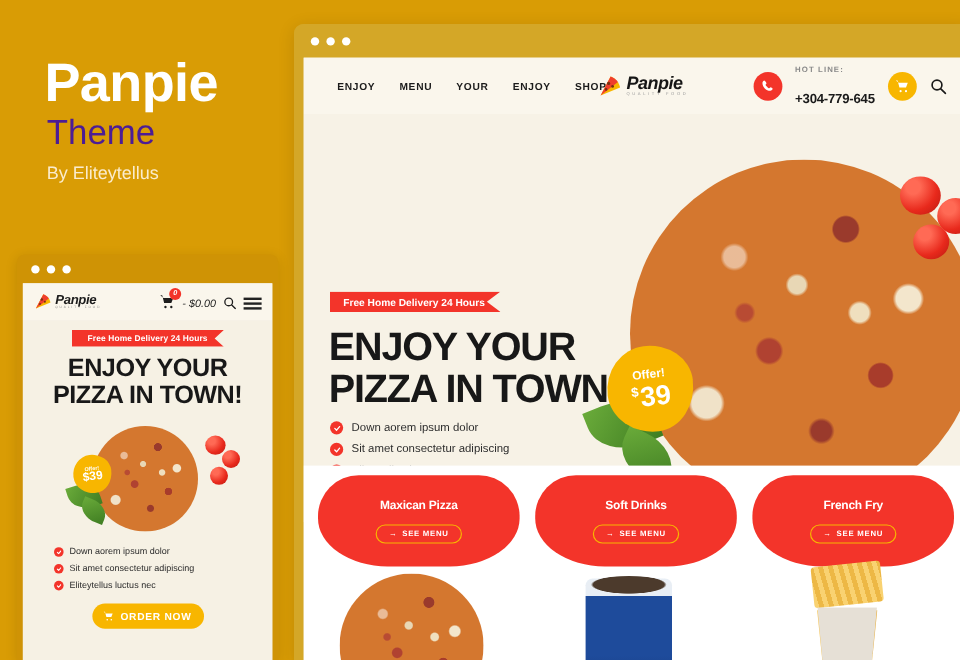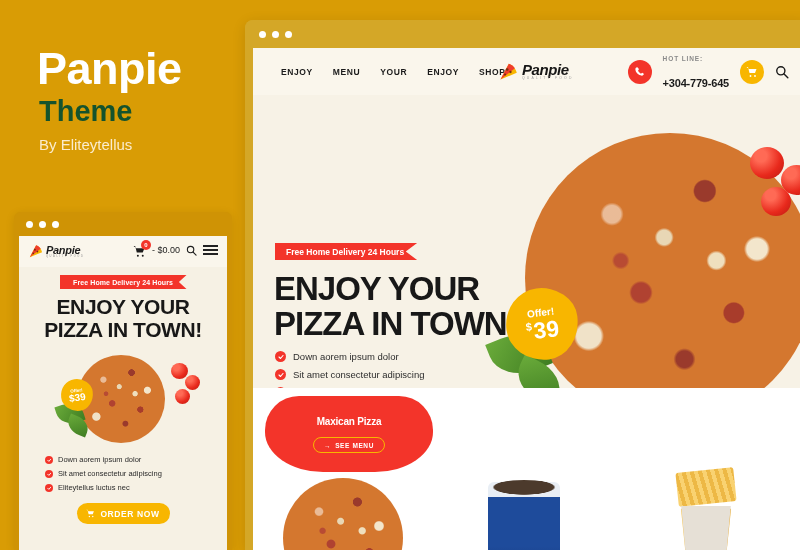--- a/index.html
+++ b/index.html
@@ -15,21 +15,21 @@
     position:absolute; left:0; top:0; width:245px; height:550px;
     background:#d99c05;
   }
   .promo-title {
     position:absolute; left:37px; top:46px;
     font-size:45px; font-weight:bold; color:#ffffff;
     letter-spacing:-0.5px; line-height:1;
   }
   .promo-sub {
     position:absolute; left:39px; top:97px;
-    font-size:29px; font-weight:700; color:#14532d; line-height:1;
+    font-size:29px; font-weight:400; color:#4c1d95; line-height:1;
   }
   .promo-by {
     position:absolute; left:39px; top:137px;
     font-size:15px; font-weight:400; color:#fbeccd; line-height:1;
   }
 
   
   .dots { display:flex; gap:6px; align-items:center; }
   .dot { width:7px; height:7px; border-radius:50%; background:#ffffff; }
 
@@ -52,21 +52,21 @@
   .m-header {
     height:31px; background:#faf6ec; display:flex; align-items:center;
     padding:0 9px; gap:6px;
   }
   .m-logo { display:flex; align-items:center; gap:3px; }
   .m-logo-mark {
     width:15px; height:15px; position:relative;
   }
   .m-logo-text { font-size:11px; font-weight:bold; font-style:italic; color:#1c1c1c; letter-spacing:-.3px;}
   .m-logo-tag { font-size:2.6px; letter-spacing:1.6px; color:#8d8d8d; }
-  .m-right { margin-left:auto; display:flex; align-items:flex-start; gap:6px; }
+  .m-right { margin-left:auto; display:flex; align-items:flex-end; gap:6px;font-style:italic; }
   .m-cartwrap { position:relative; }
   .m-badge {
     position:absolute; left:8px; top:-5px;
     background:#f3342a; color:#fff; font-size:6px; font-weight:bold;
     width:10px; height:10px; border-radius:50%;
     display:flex; align-items:center; justify-content:center;
   }
   .m-price { font-size:9px; color:#222; }
   .m-burger { display:flex; flex-direction:column; gap:2.5px; }
   .m-burger span { display:block; width:15px; height:1.6px; background:#222; }
@@ -484,30 +484,44 @@
         </div>
       </div>
 
       <div class="card">
         <div class="card-img">
           <div style="position:absolute;left:42px;top:28px;width:72px;height:92px;border-radius:6px 6px 16px 16px;
                       background:linear-gradient(180deg,#e8eef5 0 16%,#1e4b9b 16% 70%,#153a7d 100%);"></div>
           <div style="position:absolute;left:42px;top:26px;width:72px;height:16px;border-radius:50%;
                       background:radial-gradient(ellipse at 50% 45%,#4c3a2c 0 58%,#e9eef4 62%);"></div>
         </div>
+        <div class="card-top">
+          <div class="card-title">Soft Drinks</div>
+          <div class="see-menu">
+            <span>→</span>
+            <span>SEE MENU</span>
+          </div>
+        </div>
       </div>
 
       <div class="card">
         <div class="card-img">
           <div style="position:absolute;left:46px;top:30px;width:66px;height:88px;
                       background:repeating-linear-gradient(88deg,#f7c758 0 5px,#e8ae39 5px 10px);
                       clip-path:polygon(12% 28%,88% 28%,78% 100%,22% 100%);"></div>
           <div style="position:absolute;left:50px;top:16px;width:58px;height:34px;
                       background:repeating-linear-gradient(80deg,#f9d271 0 4px,#edb845 4px 8px);
                       transform:rotate(-6deg);border-radius:3px;"></div>
           <div style="position:absolute;left:48px;top:52px;width:62px;height:66px;background:#e6e0d6;
                       clip-path:polygon(10% 0,90% 0,80% 100%,20% 100%);"></div>
         </div>
+        <div class="card-top">
+          <div class="card-title">French Fry</div>
+          <div class="see-menu">
+            <span>→</span>
+            <span>SEE MENU</span>
+          </div>
+        </div>
       </div>
 
     </div>
   </div>
 </div>
 
 </body></html>

